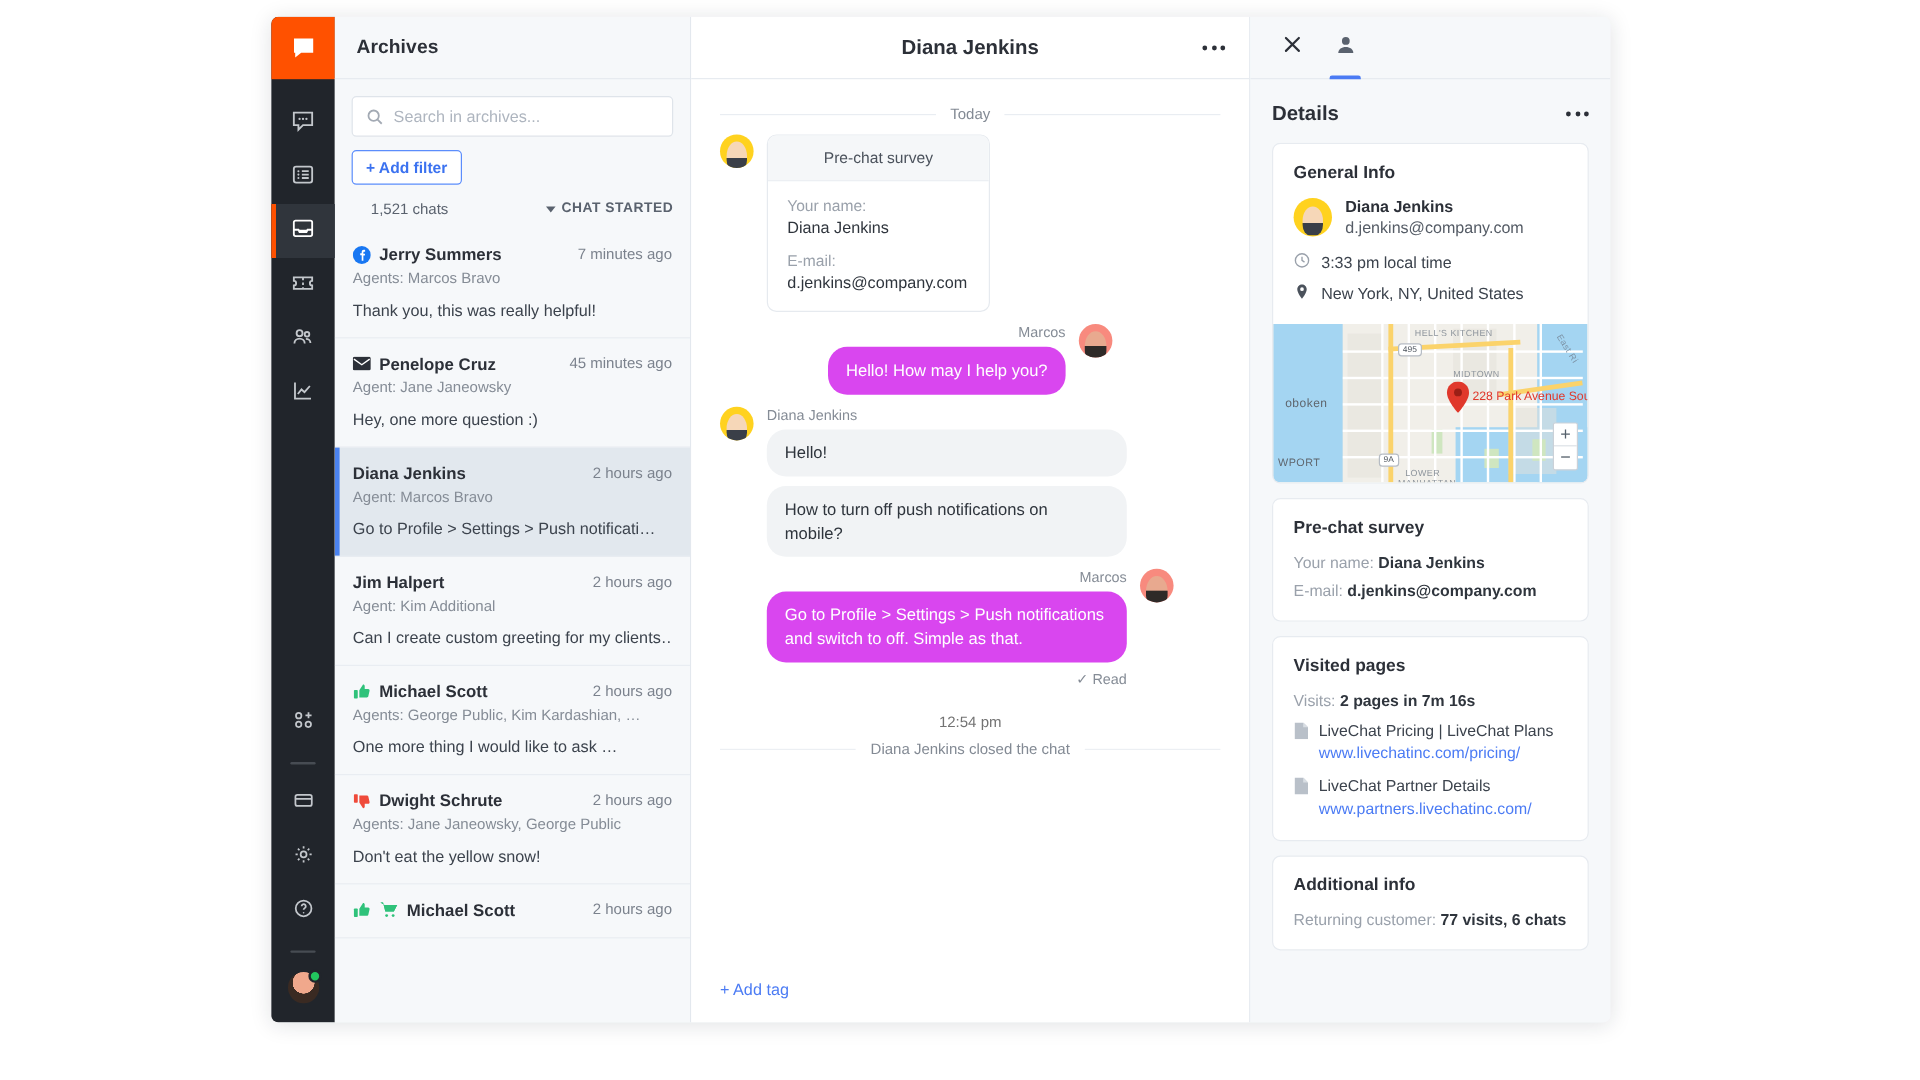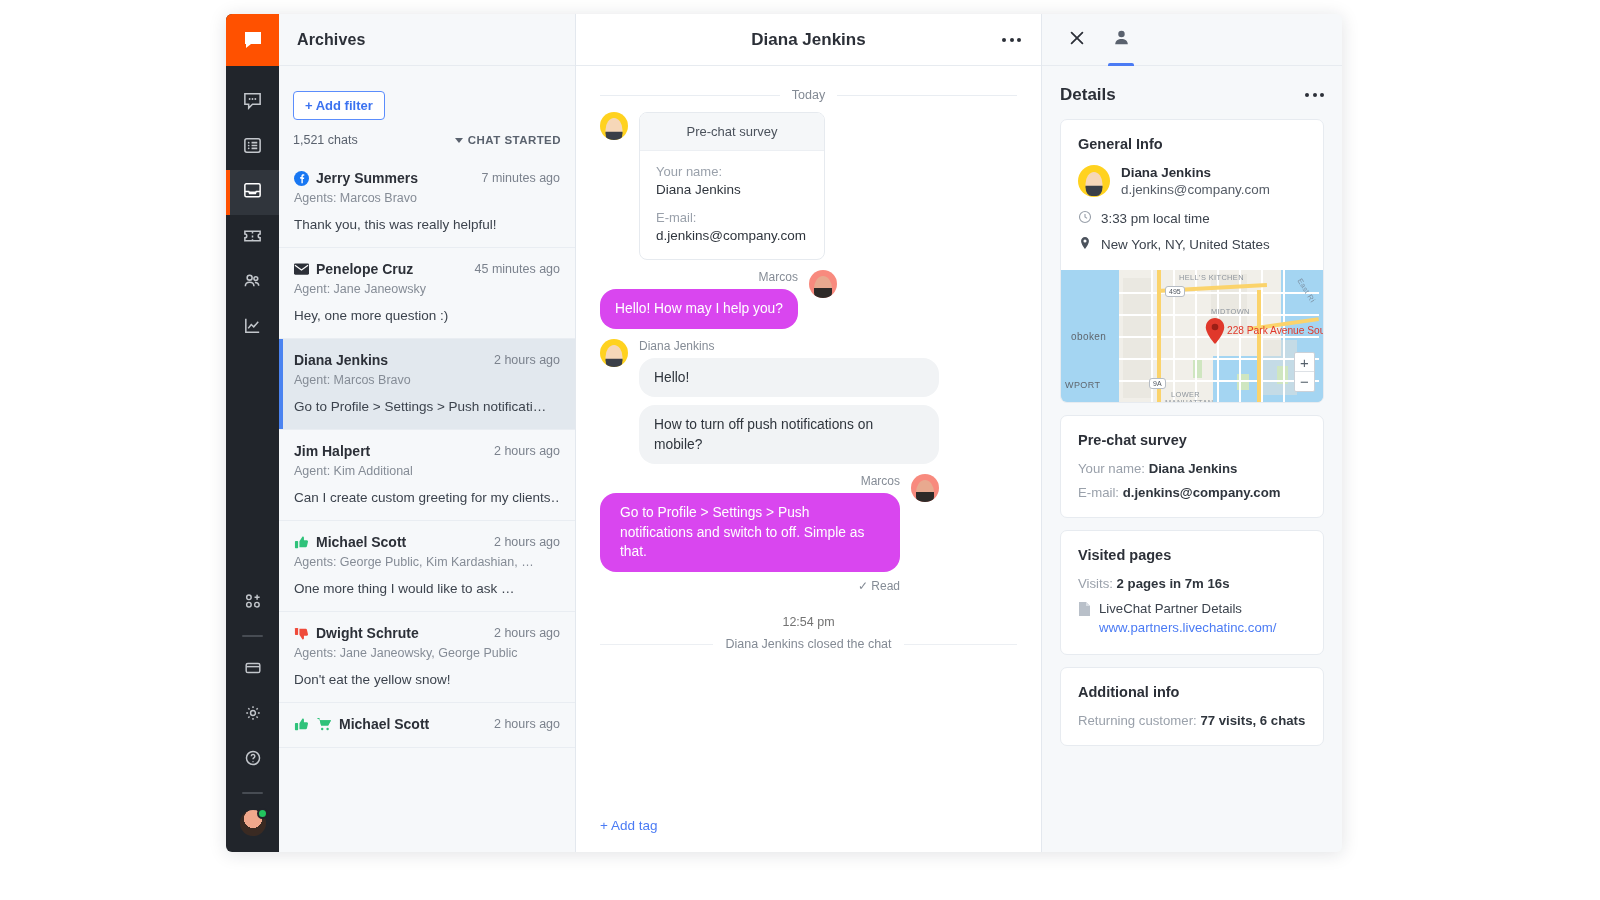--- a/index.html
+++ b/index.html
@@ -91,21 +91,21 @@
     margin-top: 11px;
     display: inline-block;
     border: 1px solid #5b8dfc; border-radius: 4px;
     color: #3b72f0; background: #fff;
     font-size: 13px; font-weight: 700;
     padding: 6px 11px; cursor: pointer;
     font-family: "Liberation Sans", sans-serif;
   }
   .list-meta {
     display: flex; align-items: center; justify-content: space-between;
-    padding: 13px 14px 10px 14px;
+    padding: 13px 14px 10px 30px;
   }
   .chats-count { font-size: 12.5px; color: #5a626e; }
   .sort-btn {
     display: flex; align-items: center; gap: 5px;
     font-size: 11.5px; font-weight: 700; color: #5a626e;
     letter-spacing: .45px; cursor: pointer;
   }
   .caret-down { width:0;height:0;border-left:4.5px solid transparent;border-right:4.5px solid transparent;border-top:5.5px solid #5a626e; }
 
   .chat-list { flex: 1 1 auto; overflow: hidden; }
@@ -146,21 +146,21 @@
 
   .chat-body { flex: 1 1 auto; padding: 0 24px; position: relative; overflow: hidden; }
   .day-divider {
     display: flex; align-items: center; gap: 12px;
     margin: 22px 0 6px 0;
   }
   .day-divider .ln { flex: 1 1 auto; height: 1px; background: #e9edf2; }
   .day-divider .lbl { font-size: 12.5px; color: #838a94; }
 
   .msg-row { display: flex; align-items: flex-start; gap: 11px; margin-top: 10px; }
-  .msg-row.right { justify-content: flex-start; }
+  .msg-row.right { justify-content: center; }
   .avatar { width: 28px; height: 28px; border-radius: 50%; flex: 0 0 28px; overflow:hidden; position: relative; }
   .av-diana { background: #ffd21f; }
   .av-diana::after{
     content:""; position:absolute; left:50%; top:22%; transform:translateX(-50%);
     width:17px; height:24px; border-radius:50% 50% 36% 36%;
     background: linear-gradient(#f6d7b8 0 56%, #3a3f48 57% 100%);
   }
   .av-marcos { background: #f88a7e; }
   .av-marcos::after{
     content:""; position:absolute; left:50%; top:20%; transform:translateX(-50%);
@@ -400,20 +400,29 @@
         </div>
       </div>
     </div>
 
     <div class="col-list">
       <div class="list-header">
         <div class="list-title">Archives</div>
       </div>
 
       <div class="list-tools">
+        <div class="search-box">
+          <span>
+            <svg width="15" height="15" viewBox="0 0 16 16" fill="none" stroke="#a3aab4" stroke-width="1.6">
+                <circle cx="6.8" cy="6.8" r="4.6"></circle>
+                <path d="M10.3 10.3L14 14"></path>
+              </svg>
+          </span>
+          <input class="search-input" value="" placeholder="Search in archives..." style="">
+        </div>
         <div class="add-filter">+ Add filter</div>
       </div>
 
       <div class="list-meta">
         <div class="chats-count">1,521 chats</div>
         <div class="sort-btn">
           <span class="caret-down"></span>
           <span>CHAT STARTED</span>
         </div>
       </div>
@@ -570,21 +579,21 @@
               <div class="avatar av-diana"></div>
               <div class="bubble-group">
                 <div class="sender-label">Diana Jenkins</div>
                 <div class="bubble them">Hello!</div>
                 <div class="bubble them">How to turn off push notifications on mobile?</div>
               </div>
             </div>
             <div class="msg-row right">
               <div class="bubble-group">
                 <div class="sender-label right">Marcos</div>
-                <div class="bubble me" style="align-self: flex-end; padding-left: 20px;">Go to Profile &gt; Settings &gt; Push notifications and switch to off. Simple as that.</div>
+                <div class="bubble me" style="align-self: flex-end;">Go to Profile &gt; Settings &gt; Push notifications and switch to off. Simple as that.</div>
                 <div class="read-label"><span>✓</span> <span>Read</span></div>
               </div>
               <div class="avatar av-marcos"></div>
             </div>
           </div>
 
         <div class="event-time">12:54 pm</div>
         <div class="event-divider">
           <div class="ln"></div>
           <div class="lbl">Diana Jenkins closed the chat</div>
@@ -734,20 +743,30 @@
               <span>Visits:</span>
               <b>2 pages in 7m 16s</b>
             </div>
             <div id="visited-pages">
                 <div class="vp-row">
                   <span class="vp-doc"><svg width="12" height="14" viewBox="0 0 12 14" fill="#b9c0c9">
                       <path d="M1 0h7l4 4v10H1z"></path>
                       <path d="M8 0v4h4" fill="#d9dee4"></path>
                     </svg></span>
                   <div>
+                    <div class="vp-title">LiveChat Pricing | LiveChat Plans</div>
+                    <div class="vp-url">www.livechatinc.com/pricing/</div>
+                  </div>
+                </div>
+                <div class="vp-row">
+                  <span class="vp-doc"><svg width="12" height="14" viewBox="0 0 12 14" fill="#b9c0c9">
+                      <path d="M1 0h7l4 4v10H1z"></path>
+                      <path d="M8 0v4h4" fill="#d9dee4"></path>
+                    </svg></span>
+                  <div>
                     <div class="vp-title">LiveChat Partner Details</div>
                     <div class="vp-url">www.partners.livechatinc.com/</div>
                   </div>
                 </div>
               </div>
           </div>
         </div>
 
         <div class="card">
           <div class="card-pad">

